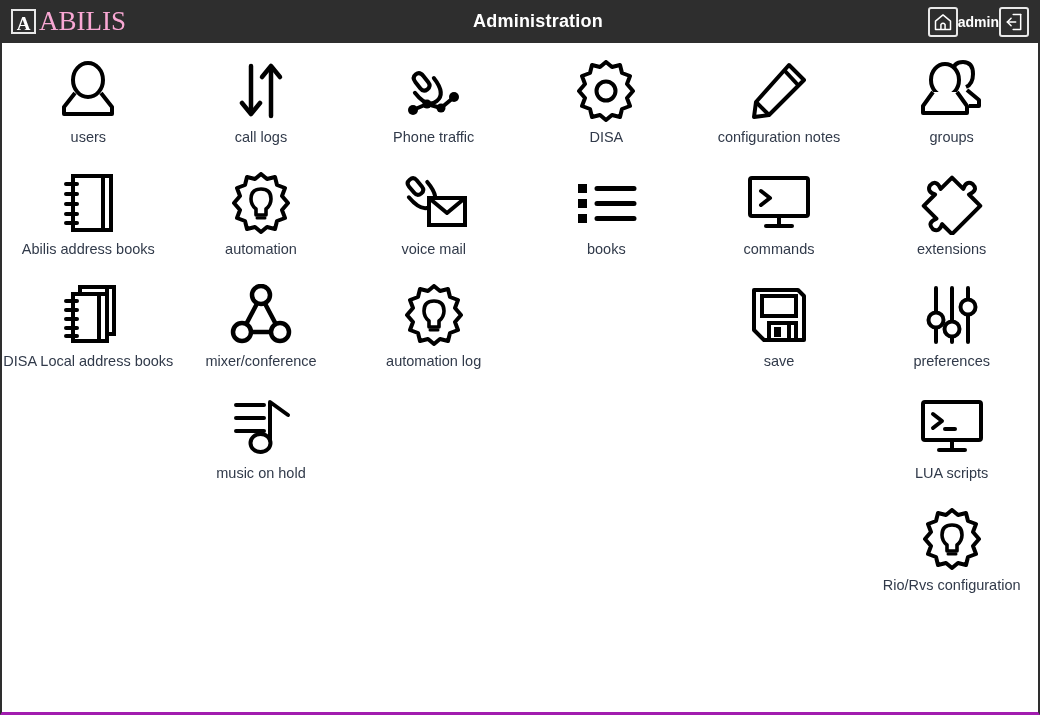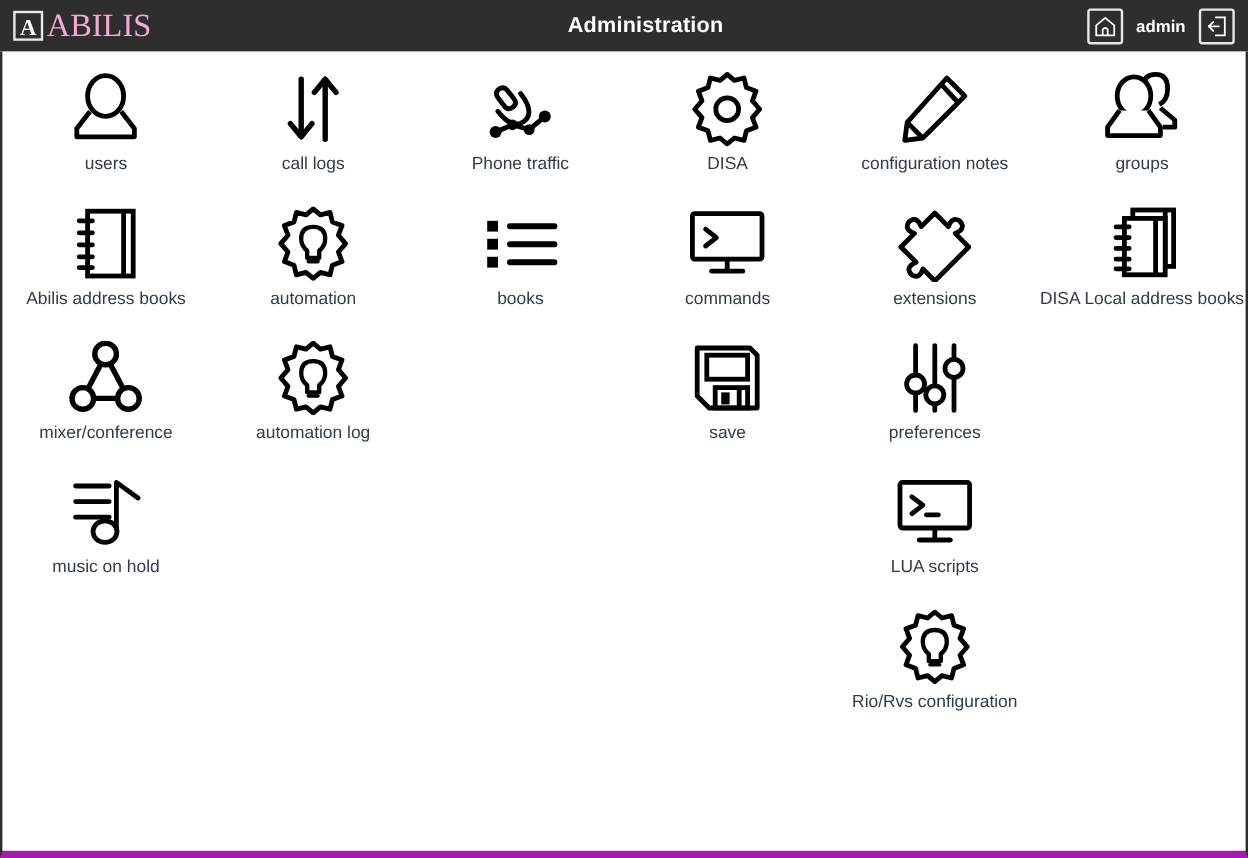--- a/index.html
+++ b/index.html
@@ -66,21 +66,20 @@
     font-weight: bold;
     letter-spacing: 0.2px;
     pointer-events: none;
     margin-left: 36px;
   }
   .topbar-right {
     position: absolute;
     right: 11px;
     display: flex;
     align-items: center;
-    gap: 11px;
   }
   .icon-btn {
     width: 30px;
     height: 30px;
     border: 2px solid #e8e8e8;
     border-radius: 3px;
     display: flex;
     align-items: center;
     justify-content: center;
     box-sizing: border-box;
@@ -95,21 +94,21 @@
   
   .content {
     position: absolute;
     top: 43px;
     left: 0;
     width: 1040px;
     height: 672px;
     box-sizing: border-box;
     border-left: 2px solid #2e2e2e;
     border-right: 2px solid #2e2e2e;
-    border-bottom: 6px solid #a21caf;
+    border-bottom: 3px solid #a21caf;
     background: #ffffff;
     padding: 0;
   }
   .grid {
     display: grid;
     grid-template-columns: repeat(6, 1fr);
     grid-auto-rows: 112px;
     padding-top: 12px;
   }
   .tile {
@@ -271,20 +270,33 @@
             <path d="M31 2
               L37 7 L45 5 L47 13 L55 16 L52 24 L58 31 L52 38 L55 46 L47 49 L45 57 L37 55 L31 60
               L25 55 L17 57 L15 49 L7 46 L10 38 L4 31 L10 24 L7 16 L15 13 L17 5 L25 7 Z" fill="none" stroke="#000" stroke-width="4" stroke-linejoin="round"></path>
             <path d="M31 17 Q41 17 41 27 Q41 33 36 37 L36 43 L26 43 L26 37 Q21 33 21 27 Q21 17 31 17 Z" fill="none" stroke="#000" stroke-width="3.6" stroke-linejoin="round"></path>
             <path d="M27 46 L35 46" stroke="#000" stroke-width="3" stroke-linecap="round" fill="none"></path>
           </svg>
         </div>
         <div class="tile-label">automation</div>
       </div>
 
+      <div class="tile">
+        <div class="tile-icon">
+          <svg width="68" height="62" viewBox="0 0 68 62">
+            <g transform="rotate(-40 26 24)">
+              <path d="M19 6 Q19 1 24 1 Q29 1 29 6 L29 14 Q29 19 24 19 Q19 19 19 14 Z" fill="none" stroke="#000" stroke-width="4" stroke-linejoin="round"></path>
+              <path d="M12 14 Q12 35 24 35 Q36 35 36 14" fill="none" stroke="#000" stroke-width="4" stroke-linecap="round"></path>
+            </g>
+            <rect x="29" y="26" width="36" height="27" fill="#fff" stroke="#000" stroke-width="4"></rect>
+            <path d="M29 26 L47 41 L65 26" fill="none" stroke="#000" stroke-width="4" stroke-linejoin="round"></path>
+          </svg>
+        </div>
+        <div class="tile-label">voice mail</div>
+      </div>
 
       <div class="tile">
         <div class="tile-icon">
           <svg width="62" height="56" viewBox="0 0 62 56">
             <rect x="3" y="9" width="9" height="9" fill="#000"></rect>
             <rect x="3" y="24" width="9" height="9" fill="#000"></rect>
             <rect x="3" y="39" width="9" height="9" fill="#000"></rect>
             <path d="M22 13.5 L59 13.5 M22 28.5 L59 28.5 M22 43.5 L59 43.5" stroke="#000" stroke-width="5" stroke-linecap="round" fill="none"></path>
           </svg>
         </div>

